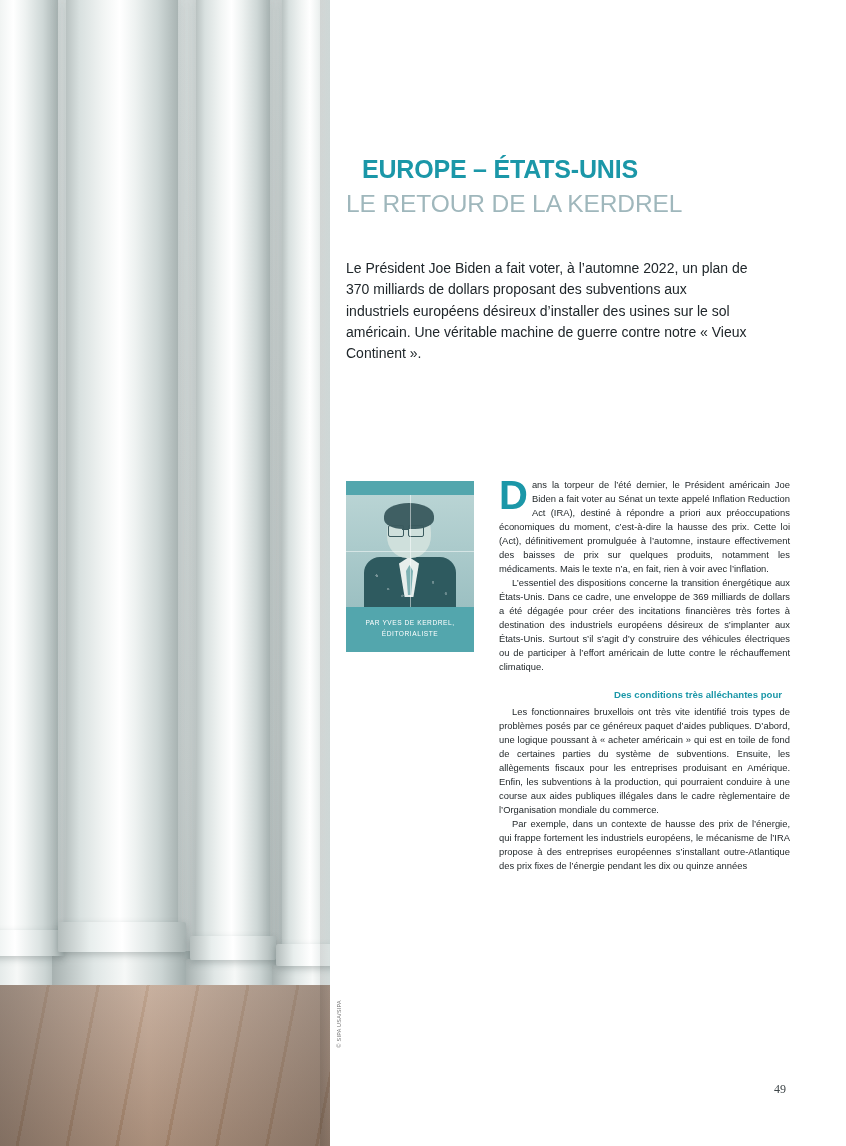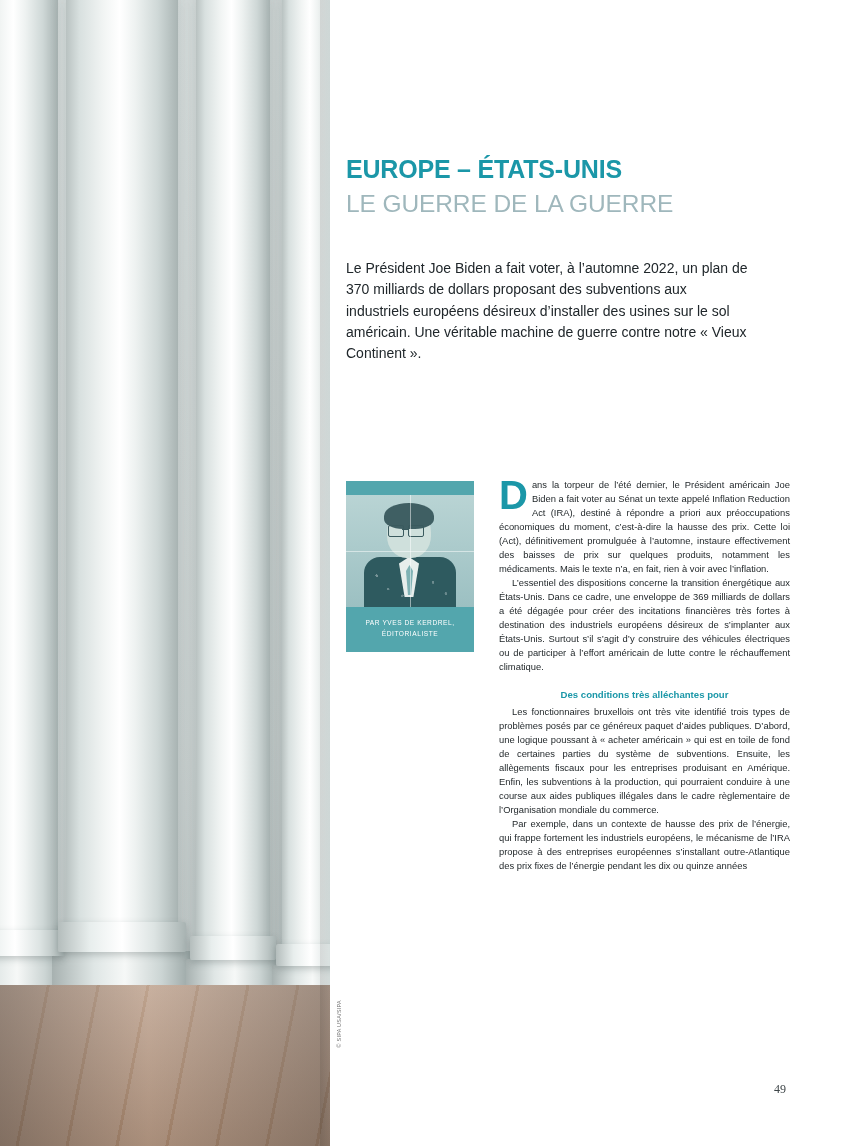--- a/index.html
+++ b/index.html
@@ -94,21 +94,21 @@
 
   
   .content {
     position: absolute;
     left: 346px; top: 0;
     width: 460px; height: 1146px;
   }
 
   .kicker {
     position: absolute;
-    left: 0; top: 156px;
+    left: 16px; top: 156px;
     width: 420px;
     font-size: 25px;
     font-weight: bold;
     letter-spacing: -0.2px;
     color: #1b97a8;
     line-height: 1.08;
   }
   .headline {
     position: absolute;
     left: 0; top: 188px;
@@ -222,26 +222,26 @@
   .body-col p.no-indent { text-indent: 0; }
   .dropcap {
     float: left;
     font-size: 40px;
     line-height: 31px;
     font-weight: bold;
     color: #1b97a8;
     padding: 2px 4px 0 0;
   }
   .subhead {
-    margin: 14px 16px 3px;
+    margin: 14px 8px 3px;
     font-size: 9.6px;
     font-weight: bold;
     color: #1b97a8;
     line-height: 1.42;
-    text-align: center;
+    text-align: right;
     text-indent: 0;
   }
   .page-number {
     position: absolute;
     left: 428px; top: 1082px;
     font-size: 12px;
     color: #3d4447;
     font-family: Liberation Serif, serif;
   }
 </style>
@@ -271,21 +271,21 @@
   <div class="photo-edge"></div>
 </div>
 
 <div class="photo-credit">© SIPA USA/SIPA</div>
 
 <div class="content">
 
   <div class="kicker">EUROPE – ÉTATS-UNIS</div>
 
   <div class="headline">
-    <div>LE GUERRE DE LA GUERRE</div>
+    <div>LE RETOUR DE LA KERDREL</div>
   </div>
 
   <div class="standfirst">Le Président Joe Biden a fait voter, à l’automne 2022, un plan de 370 milliards de dollars proposant des subventions aux industriels européens désireux d’installer des usines sur le sol américain. Une véritable machine de guerre contre notre « Vieux Continent ».</div>
 
   <div class="author-block">
     <div class="author-bar-top"></div>
     <div class="author-photo">
       <div class="ap-body"></div>
       <div class="ap-shirt"></div>
       <div class="ap-tie"></div>

